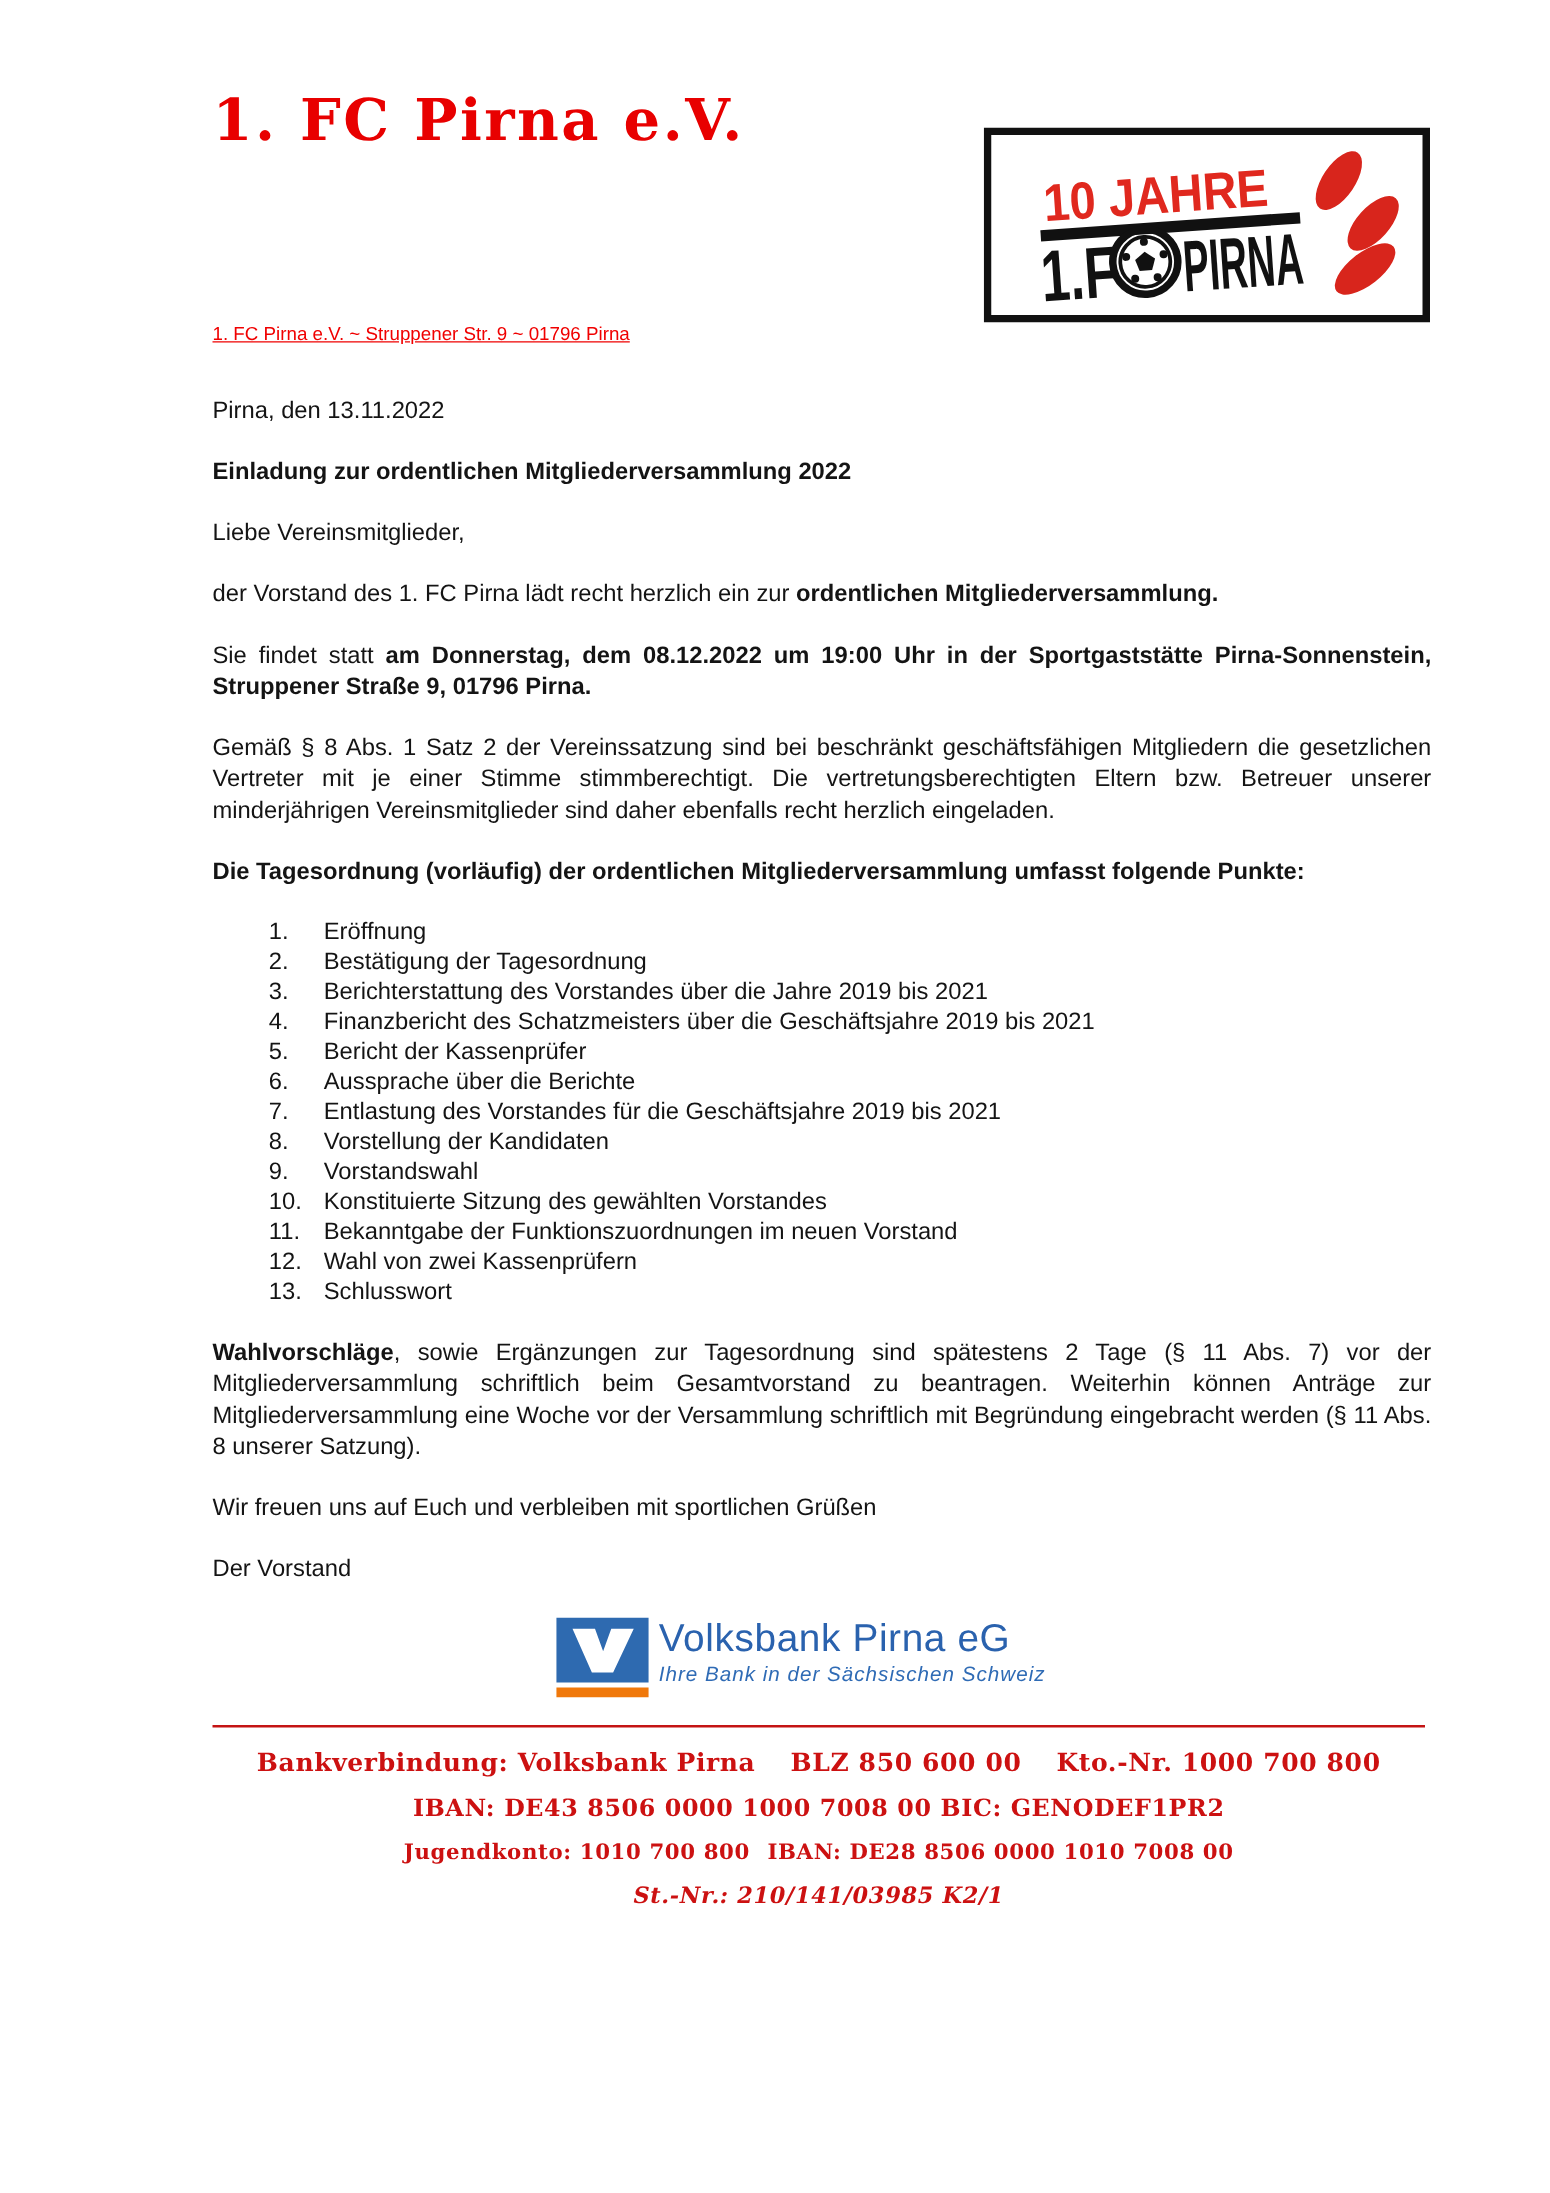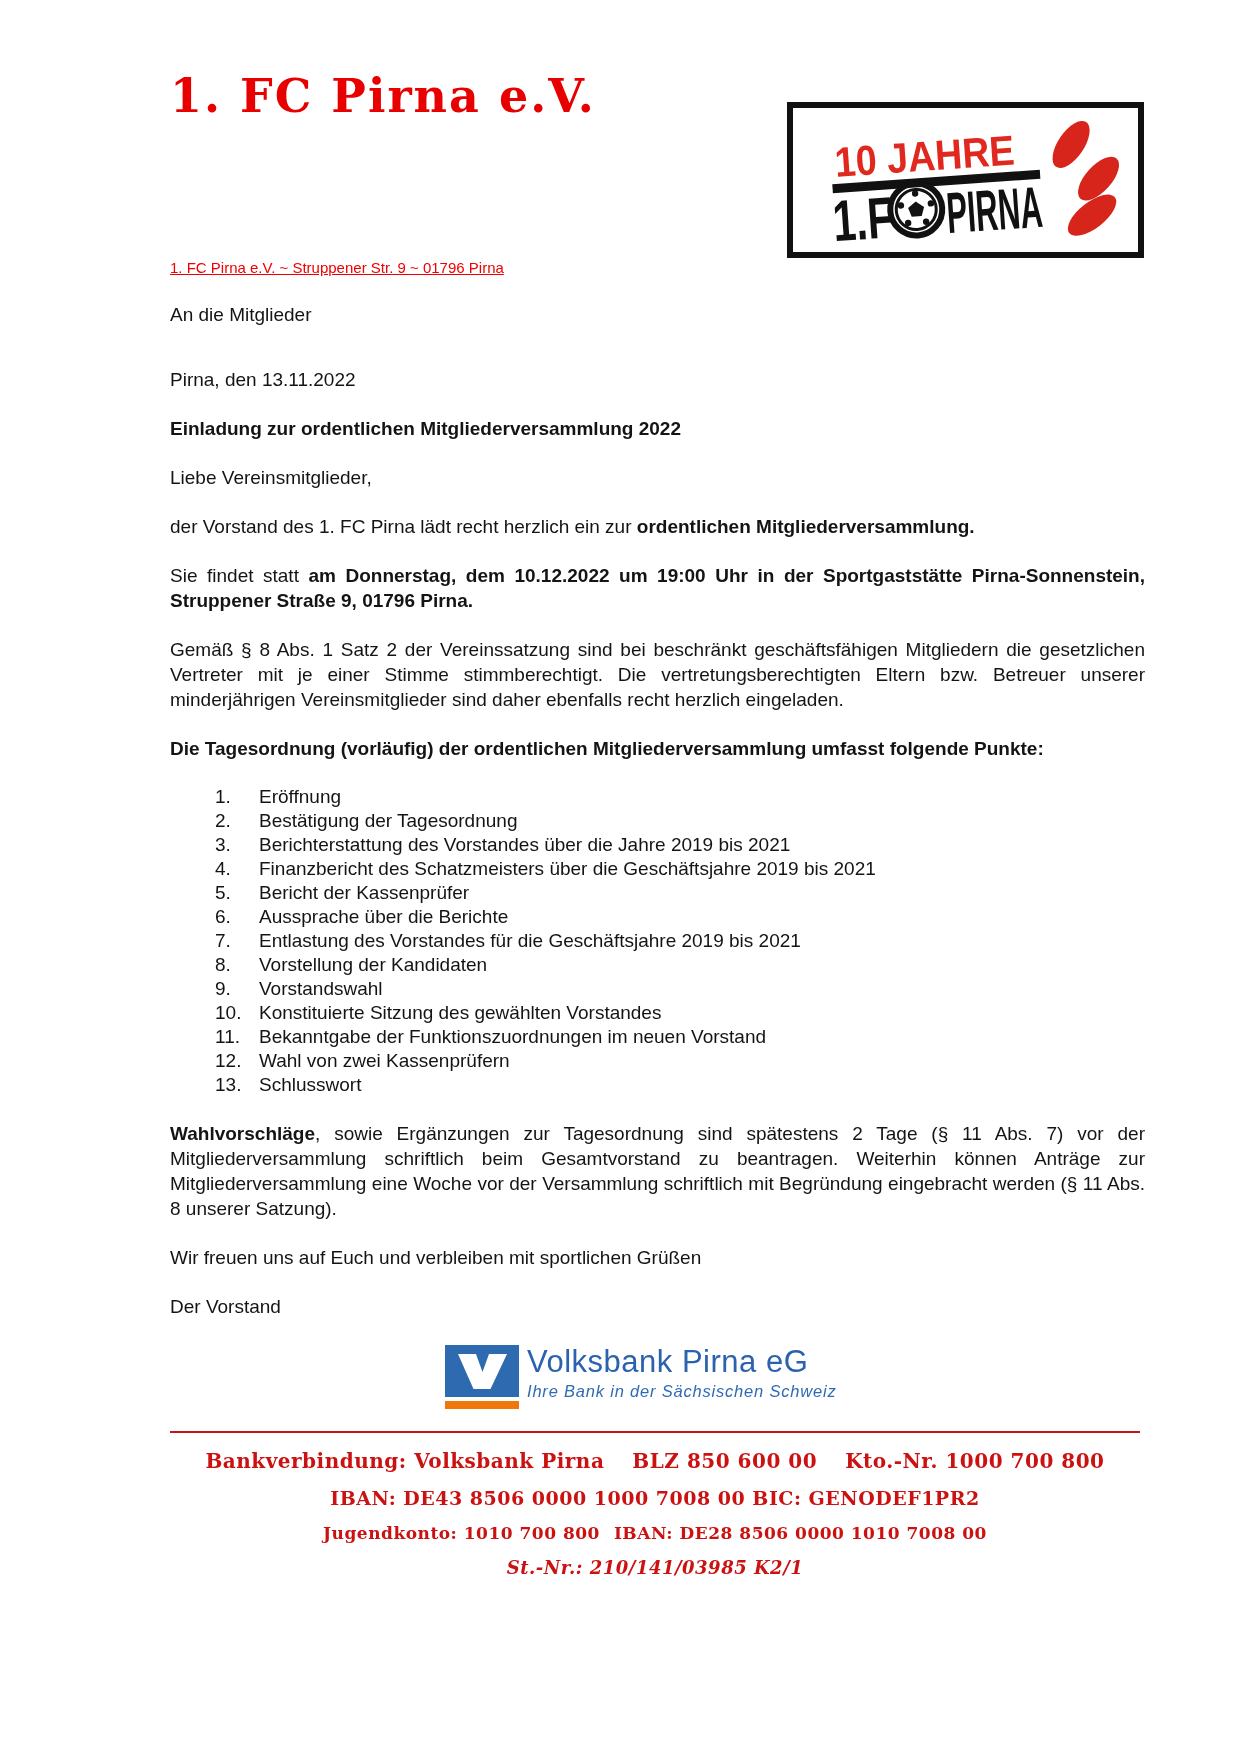--- a/index.html
+++ b/index.html
@@ -138,32 +138,31 @@
       <text x="158" y="130" class="badge-text" font-size="58" fill="#111111" textLength="96" lengthAdjust="spacingAndGlyphs">PIRNA</text>
       <ellipse cx="287" cy="50" rx="27" ry="13" fill="#d8251c" transform="rotate(-52 287 50)"></ellipse>
       <ellipse cx="312" cy="86" rx="27" ry="13" fill="#d8251c" transform="rotate(-44 312 86)"></ellipse>
       <ellipse cx="303" cy="122" rx="29" ry="13" fill="#d8251c" transform="rotate(-34 303 122)"></ellipse>
     </g>
   </svg>
 
   <div class="sender-line">1. FC Pirna e.V. ~ Struppener Str. 9 ~ 01796 Pirna</div>
 
   <div class="block recipient">
-    <div>An die Mitglieder</div>
   </div>
 
   <div class="block dateline">Pirna, den 13.11.2022</div>
 
   <div class="block subject">Einladung zur ordentlichen Mitgliederversammlung 2022</div>
 
   <div class="block">Liebe Vereinsmitglieder,</div>
 
   <div class="block"><span>der Vorstand des 1. FC Pirna lädt recht herzlich ein zur </span><b>ordentlichen Mitgliederversammlung.</b></div>
 
-  <div class="block just"><span>Sie findet statt </span><b>am Donnerstag, dem 10.12.2022 um 19:00 Uhr in der Sportgaststätte Pirna-Sonnenstein, Struppener Straße 9, 01796 Pirna.</b></div>
+  <div class="block just"><span>Sie findet statt </span><b>am Donnerstag, dem 08.12.2022 um 19:00 Uhr in der Sportgaststätte Pirna-Sonnenstein, Struppener Straße 9, 01796 Pirna.</b></div>
 
   <div class="block just">Gemäß § 8 Abs. 1 Satz 2 der Vereinssatzung sind bei beschränkt geschäftsfähigen Mitgliedern die gesetzlichen Vertreter mit je einer Stimme stimmberechtigt. Die vertretungsberechtigten Eltern bzw. Betreuer unserer minderjährigen Vereinsmitglieder sind daher ebenfalls recht herzlich eingeladen.</div>
 
   <div class="block just bold">Die Tagesordnung (vorläufig) der ordentlichen Mitgliederversammlung umfasst folgende Punkte:</div>
 
   <ol class="agenda">
     <li>Eröffnung</li>
     <li>Bestätigung der Tagesordnung</li>
     <li>Berichterstattung des Vorstandes über die Jahre 2019 bis 2021</li>
     <li>Finanzbericht des Schatzmeisters über die Geschäftsjahre 2019 bis 2021</li>

